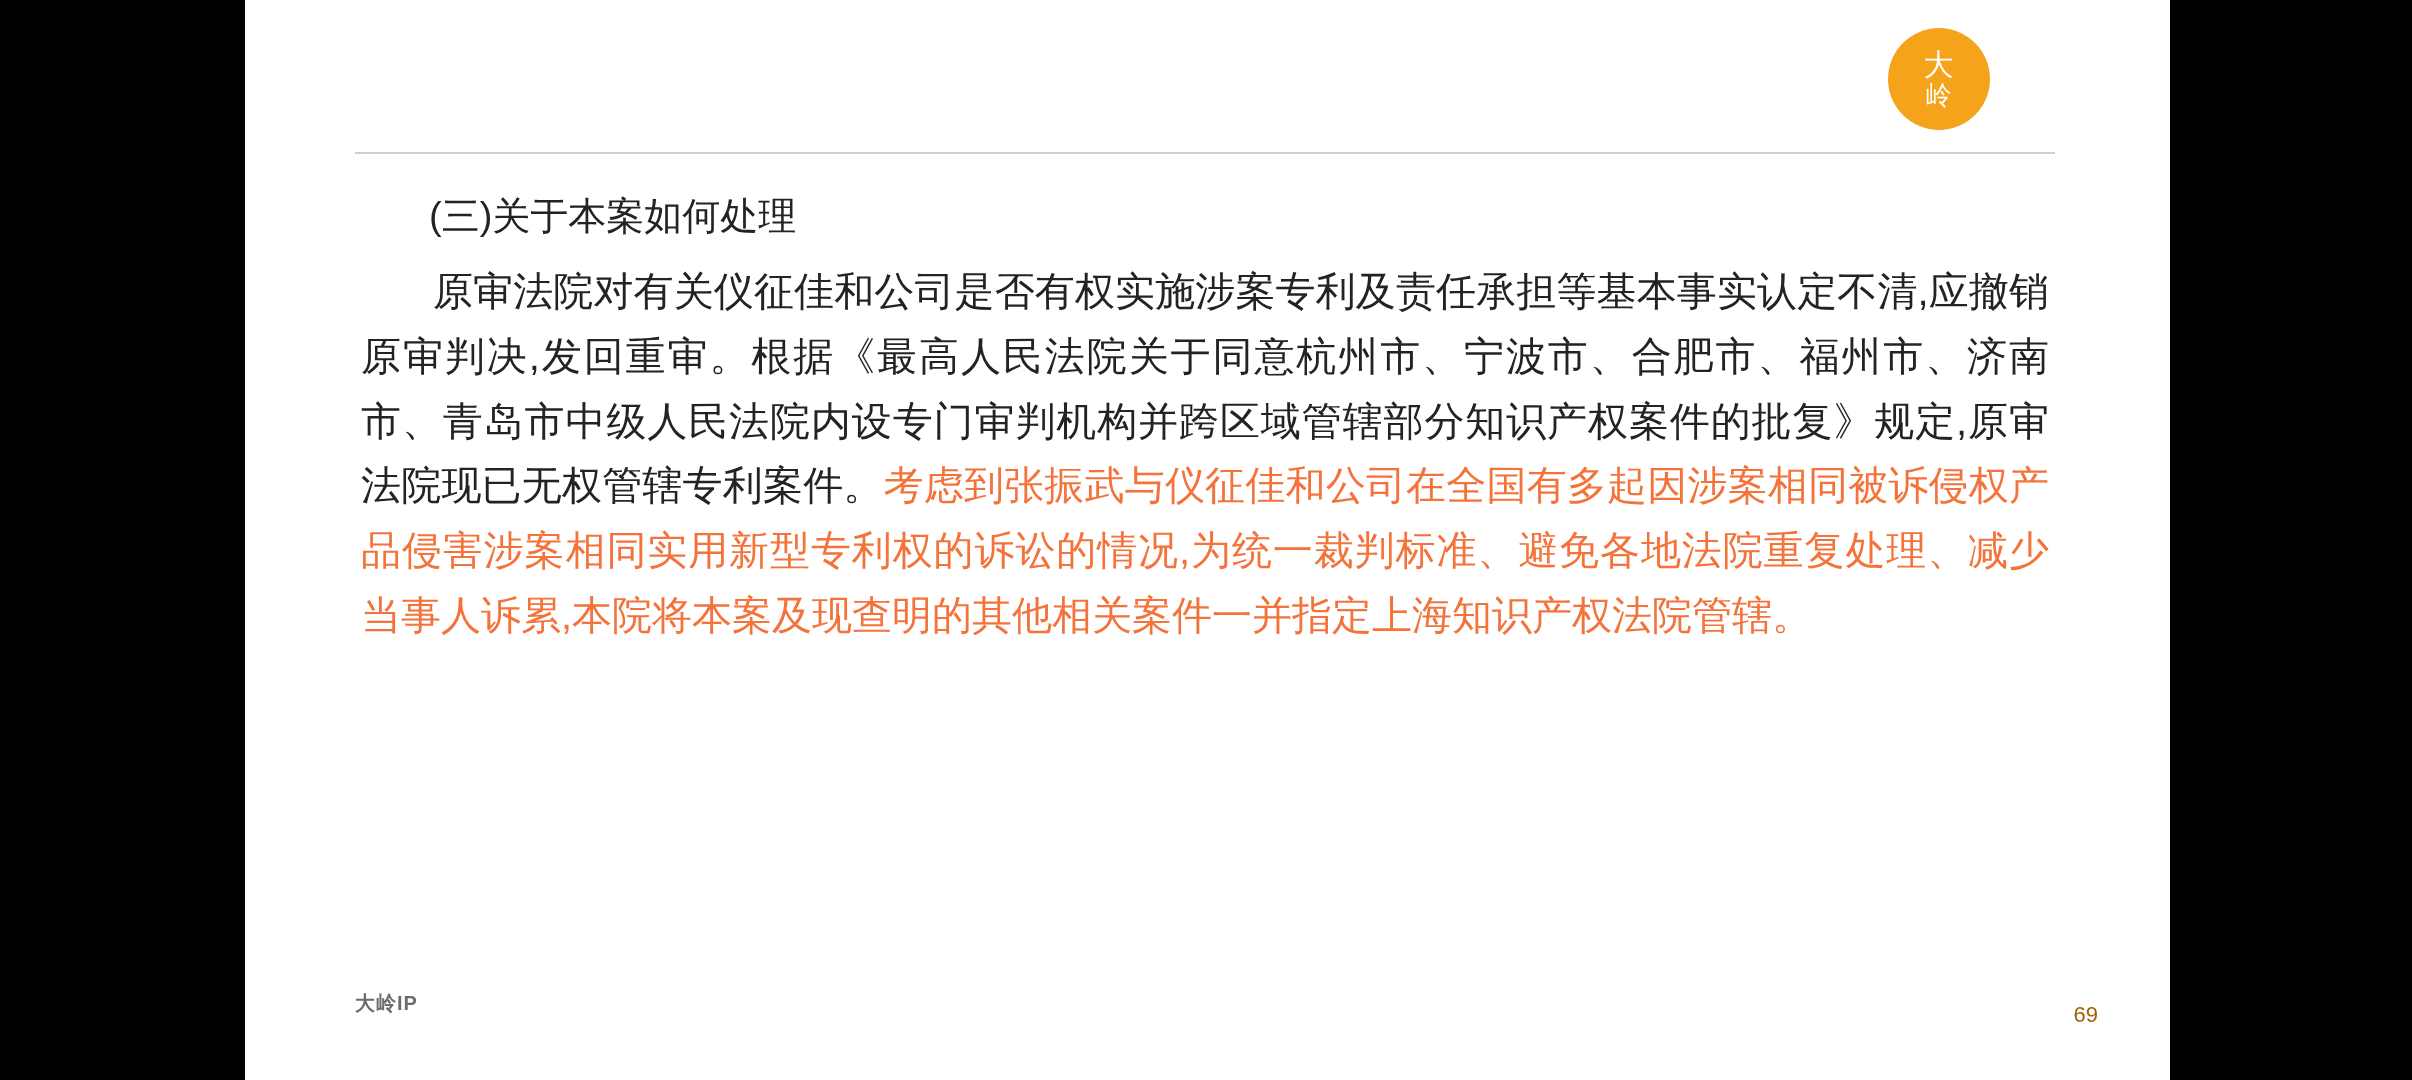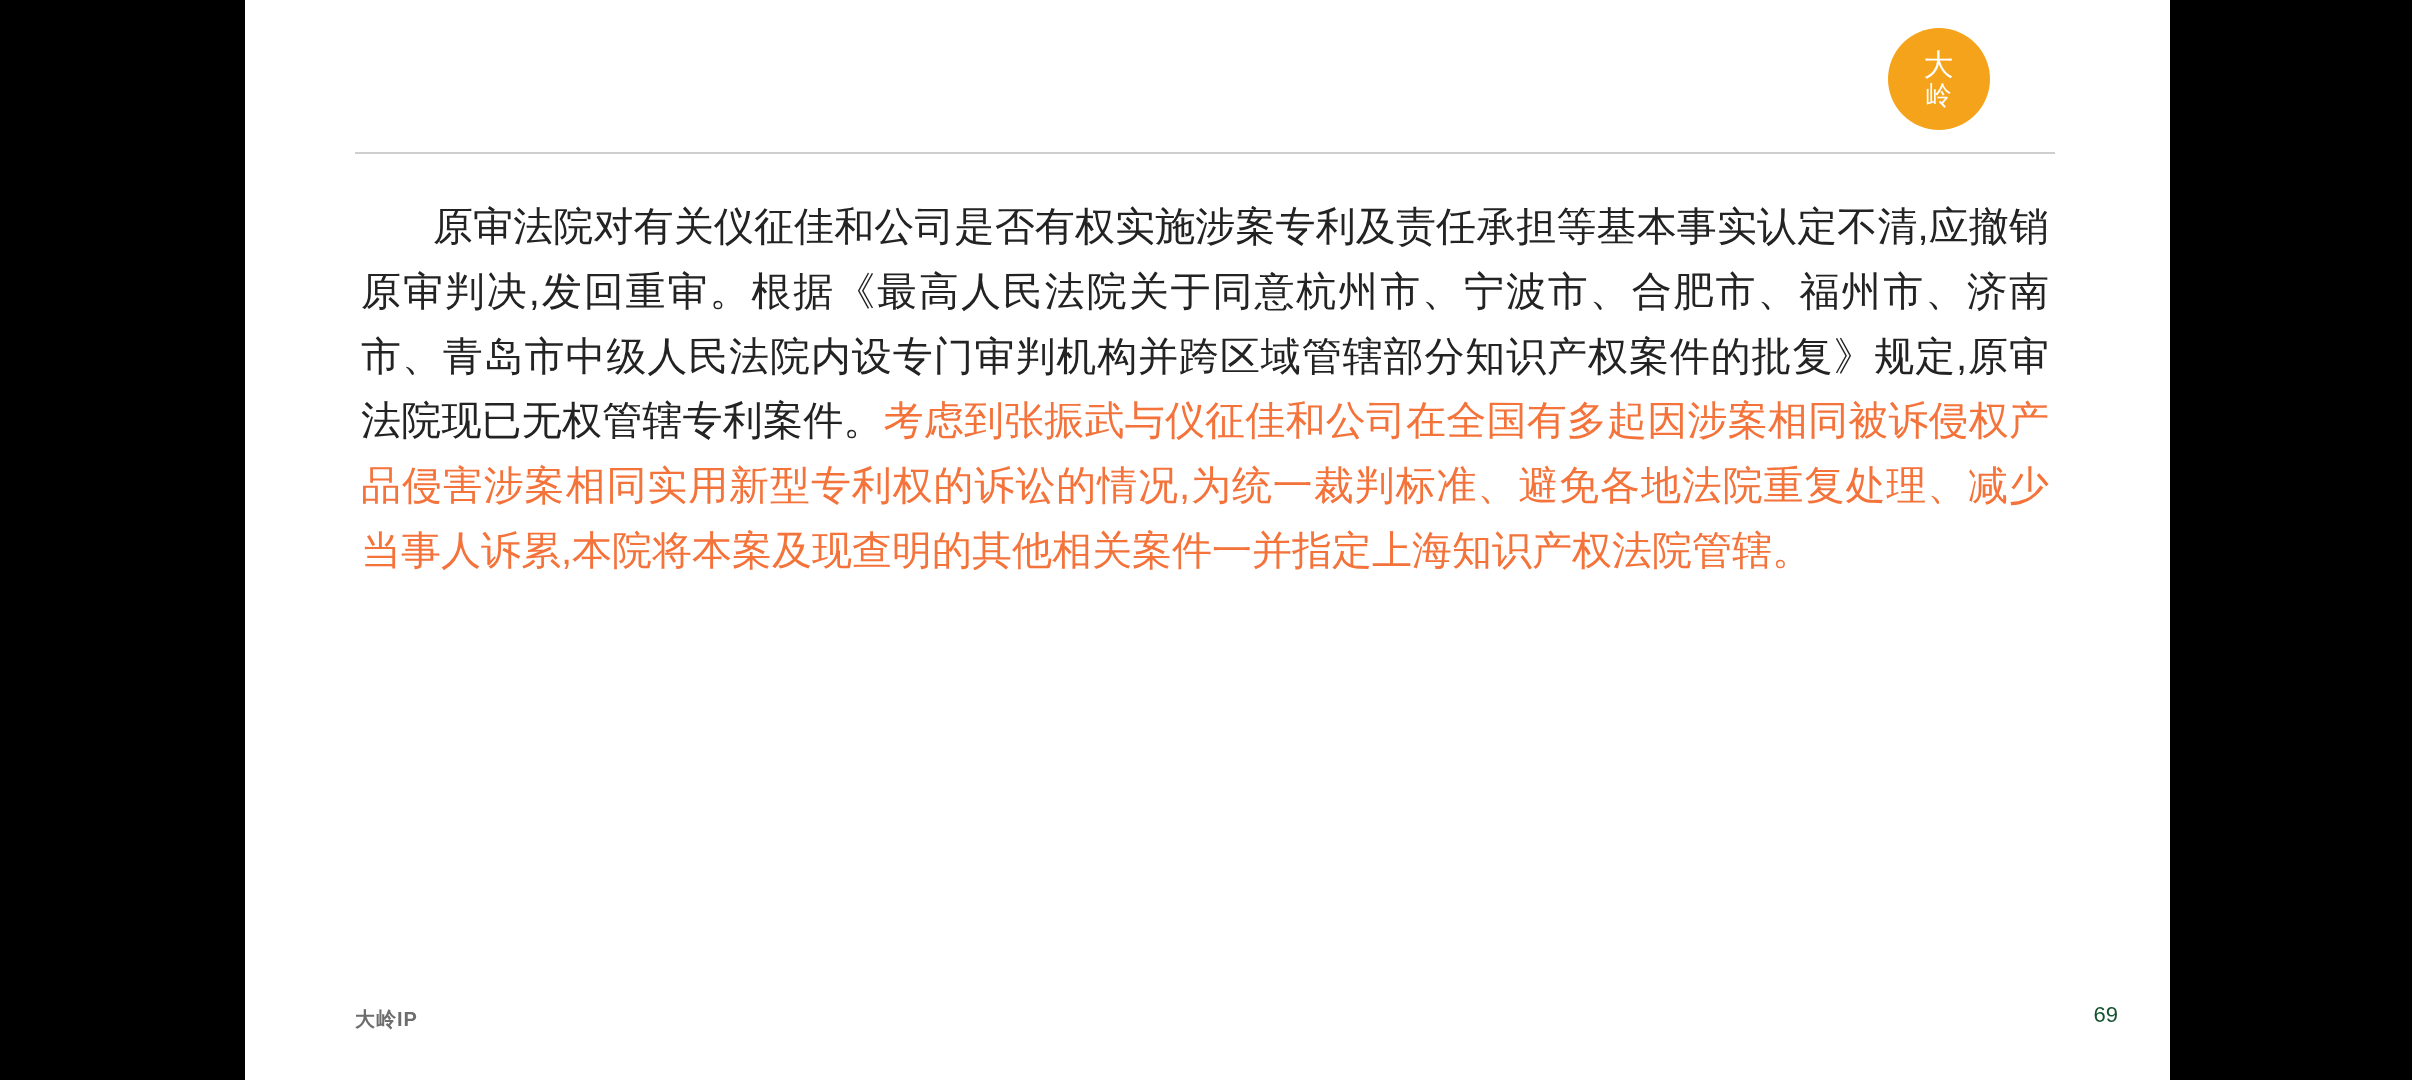--- a/index.html
+++ b/index.html
@@ -96,48 +96,49 @@
     margin: 6px;
     text-indent: 72px;
   }
   .para .hl {
     color: #f4733b;
   }
 
   .footer-left {
     position: absolute;
     left: 110px;
-    bottom: 47px;
+    bottom: 63px;
     font-size: 20px;
     color: #6d6d6d;
     font-weight: bold;
     letter-spacing: 1px;
   }
   .footer-right {
     position: absolute;
-    right: 52px;
+    right: 72px;
     bottom: 52px;
     font-size: 22px;
-    color: #14532d;
+    color: #a16207;
   }
 </style>
 </head>
 <body>
 
 <div class="screen">
   <div class="slide">
 
     <div class="logo-badge">
       <span class="l1">大</span>
       <span class="l2">岭</span>
     </div>
 
     <div class="title-rule"></div>
 
     <div class="body-wrap">
+      <p class="subhead">(三)关于本案如何处理</p>
       <p class="para"><span>原审法院对有关仪征佳和公司是否有权实施涉案专利及责任承担等基本事实认定不清,应撤销原审判决,发回重审。根据《最高人民法院关于同意杭州市、宁波市、合肥市、福州市、济南市、青岛市中级人民法院内设专门审判机构并跨区域管辖部分知识产权案件的批复》规定,原审法院现已无权管辖专利案件。</span><span class="hl">考虑到张振武与仪征佳和公司在全国有多起因涉案相同被诉侵权产品侵害涉案相同实用新型专利权的诉讼的情况,为统一裁判标准、避免各地法院重复处理、减少当事人诉累,本院将本案及现查明的其他相关案件一并指定上海知识产权法院管辖。</span></p>
     </div>
 
     <div class="footer-left">大岭IP</div>
     <div class="footer-right">69</div>
 
   </div>
 </div>
 
 </body></html>

